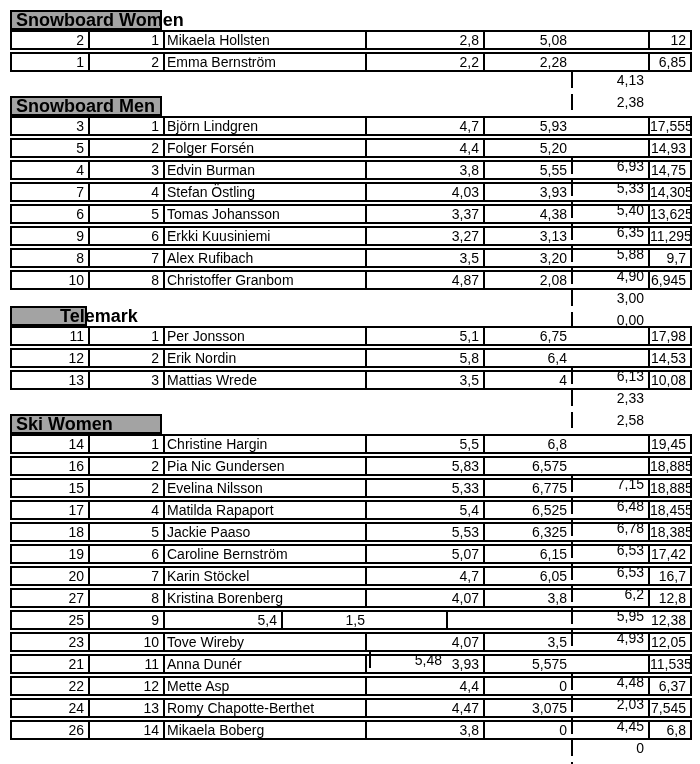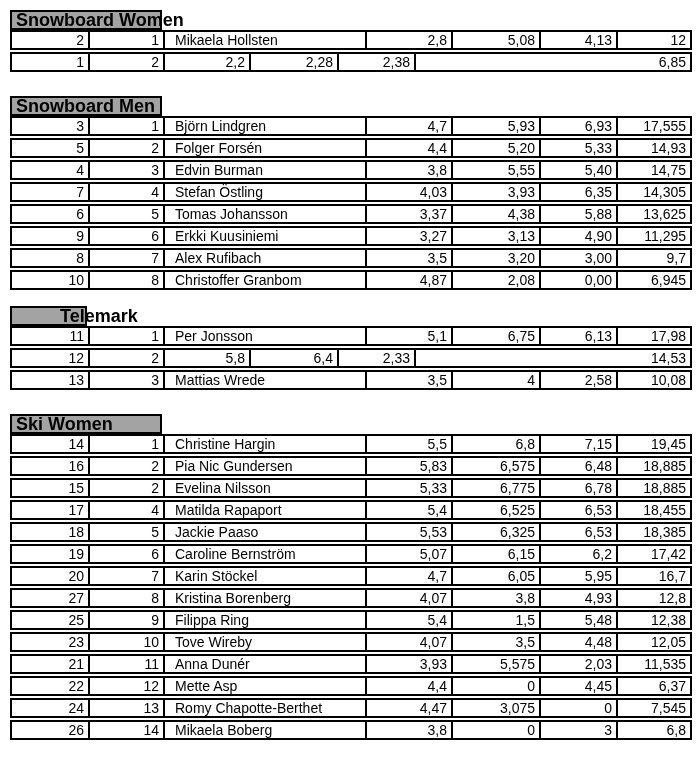--- a/index.html
+++ b/index.html
@@ -19,24 +19,24 @@
     border:2px solid #000;margin-bottom:2px;background:#fff;
   }
   .cell{
     box-sizing:border-box;font-size:14px;line-height:16px;height:16px;
     white-space:nowrap;overflow:hidden;
   }
   .cell + .cell{border-left:2px solid #000;}
   .num{text-align:right;padding-right:4px;}
   .c0{width:76px;}
   .c1{width:75px;}
-  .c2{width:202px;text-align:left;padding-left:10px;}
-  .c3{width:86px;}
+  .c2{width:202px;text-align:left;padding-left:2px;}
+  .c3{width:118px;}
   .c4{width:88px;}
-  .c5{width:77px;}
+  .c5{width:77px;margin-top:40px;}
   .c6{flex:1;}
 </style>
 </head>
 <body>
 
 <div class="page" id="page-root">
   <div class="section">
     <div class="section-header">Snowboard Women</div>
 
   <div class="row">
@@ -45,20 +45,21 @@
     <div class="cell c2">Mikaela Hollsten</div>
     <div class="cell c3 num">2,8</div>
     <div class="cell c4 num">5,08</div>
     <div class="cell c5 num">4,13</div>
     <div class="cell c6 num">12</div>
   </div>
 
   <div class="row">
     <div class="cell c0 num">1</div>
     <div class="cell c1 num">2</div>
+    <div class="cell c2">Emma Bernström</div>
     <div class="cell c3 num">2,2</div>
     <div class="cell c4 num">2,28</div>
     <div class="cell c5 num">2,38</div>
     <div class="cell c6 num">6,85</div>
   </div>
 </div>
 
   <div class="section">
     <div class="section-header">Snowboard Men</div>
 
@@ -152,20 +153,21 @@
     <div class="cell c2">Per Jonsson</div>
     <div class="cell c3 num">5,1</div>
     <div class="cell c4 num">6,75</div>
     <div class="cell c5 num">6,13</div>
     <div class="cell c6 num">17,98</div>
   </div>
 
   <div class="row">
     <div class="cell c0 num">12</div>
     <div class="cell c1 num">2</div>
+    <div class="cell c2">Erik Nordin</div>
     <div class="cell c3 num">5,8</div>
     <div class="cell c4 num">6,4</div>
     <div class="cell c5 num">2,33</div>
     <div class="cell c6 num">14,53</div>
   </div>
 
   <div class="row">
     <div class="cell c0 num">13</div>
     <div class="cell c1 num">3</div>
     <div class="cell c2">Mattias Wrede</div>
@@ -255,21 +257,20 @@
     <div class="cell c2">Kristina Borenberg</div>
     <div class="cell c3 num">4,07</div>
     <div class="cell c4 num">3,8</div>
     <div class="cell c5 num">4,93</div>
     <div class="cell c6 num">12,8</div>
   </div>
 
   <div class="row">
     <div class="cell c0 num">25</div>
     <div class="cell c1 num">9</div>
-    <div class="cell c2">Filippa Ring</div>
     <div class="cell c3 num">5,4</div>
     <div class="cell c4 num">1,5</div>
     <div class="cell c5 num">5,48</div>
     <div class="cell c6 num">12,38</div>
   </div>
 
   <div class="row">
     <div class="cell c0 num">23</div>
     <div class="cell c1 num">10</div>
     <div class="cell c2">Tove Wireby</div>

